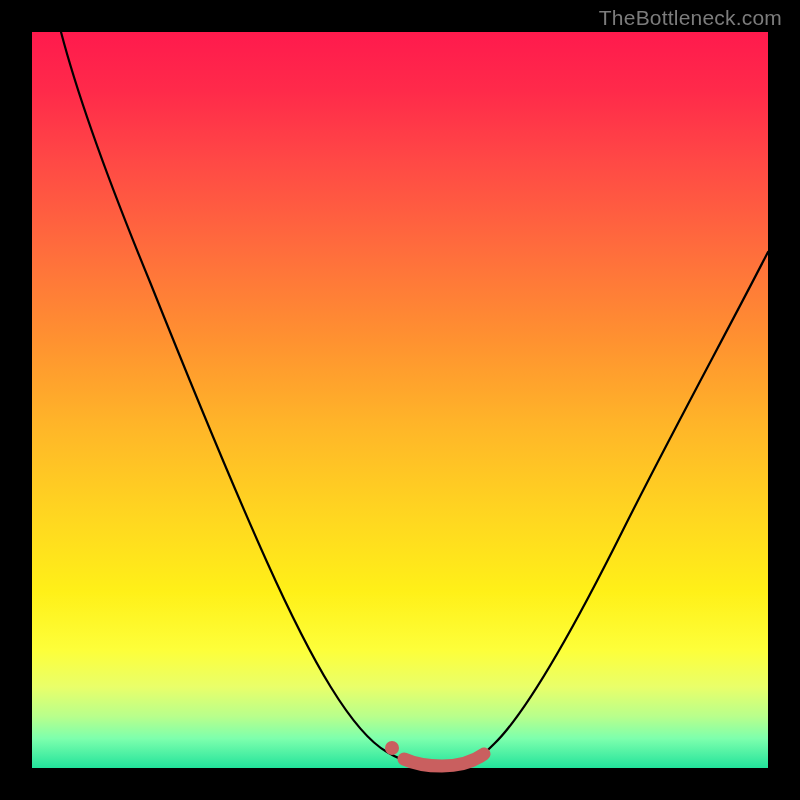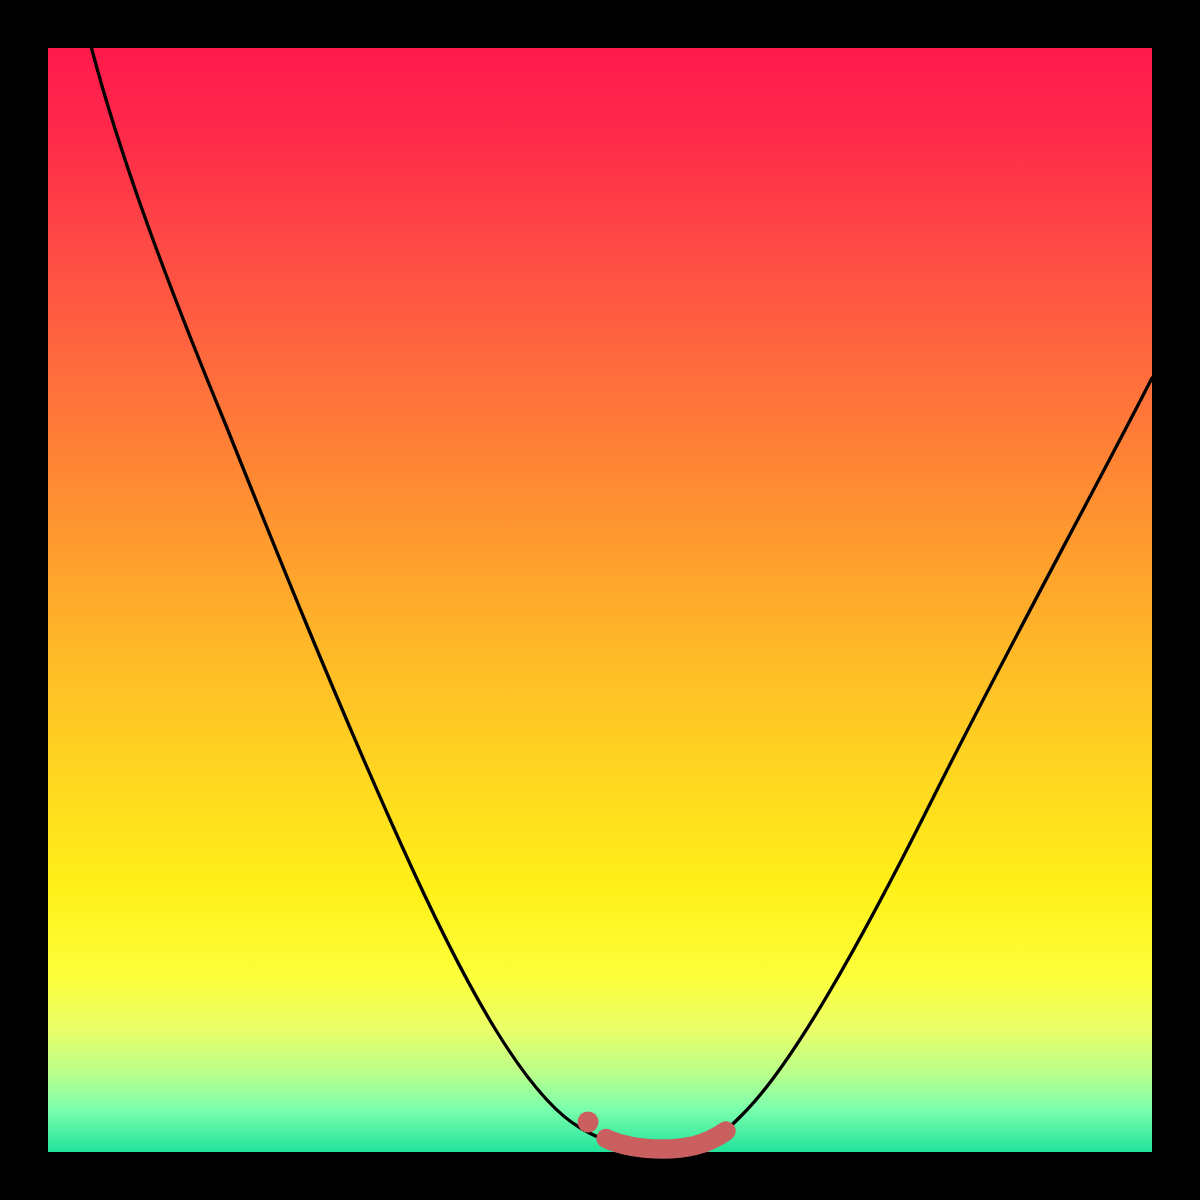--- a/index.html
+++ b/index.html
@@ -73,13 +73,14 @@
              C 375,732 390,734 410,734
              C 430,734 445,730 462,712
              C 495,680 540,600 590,500
              C 640,400 695,300 736,220"></path>
     <path fill="none" stroke="#c95f5f" stroke-width="13" stroke-linecap="round" d="M 372,727
              C 385,733 398,734 410,734
              C 424,734 438,732 452,722"></path>
     <circle cx="360" cy="716" r="7" fill="#c95f5f"></circle>
   </svg>
 
+  <div class="watermark">TheBottleneck.com</div>
 </div>
 
 </body></html>

